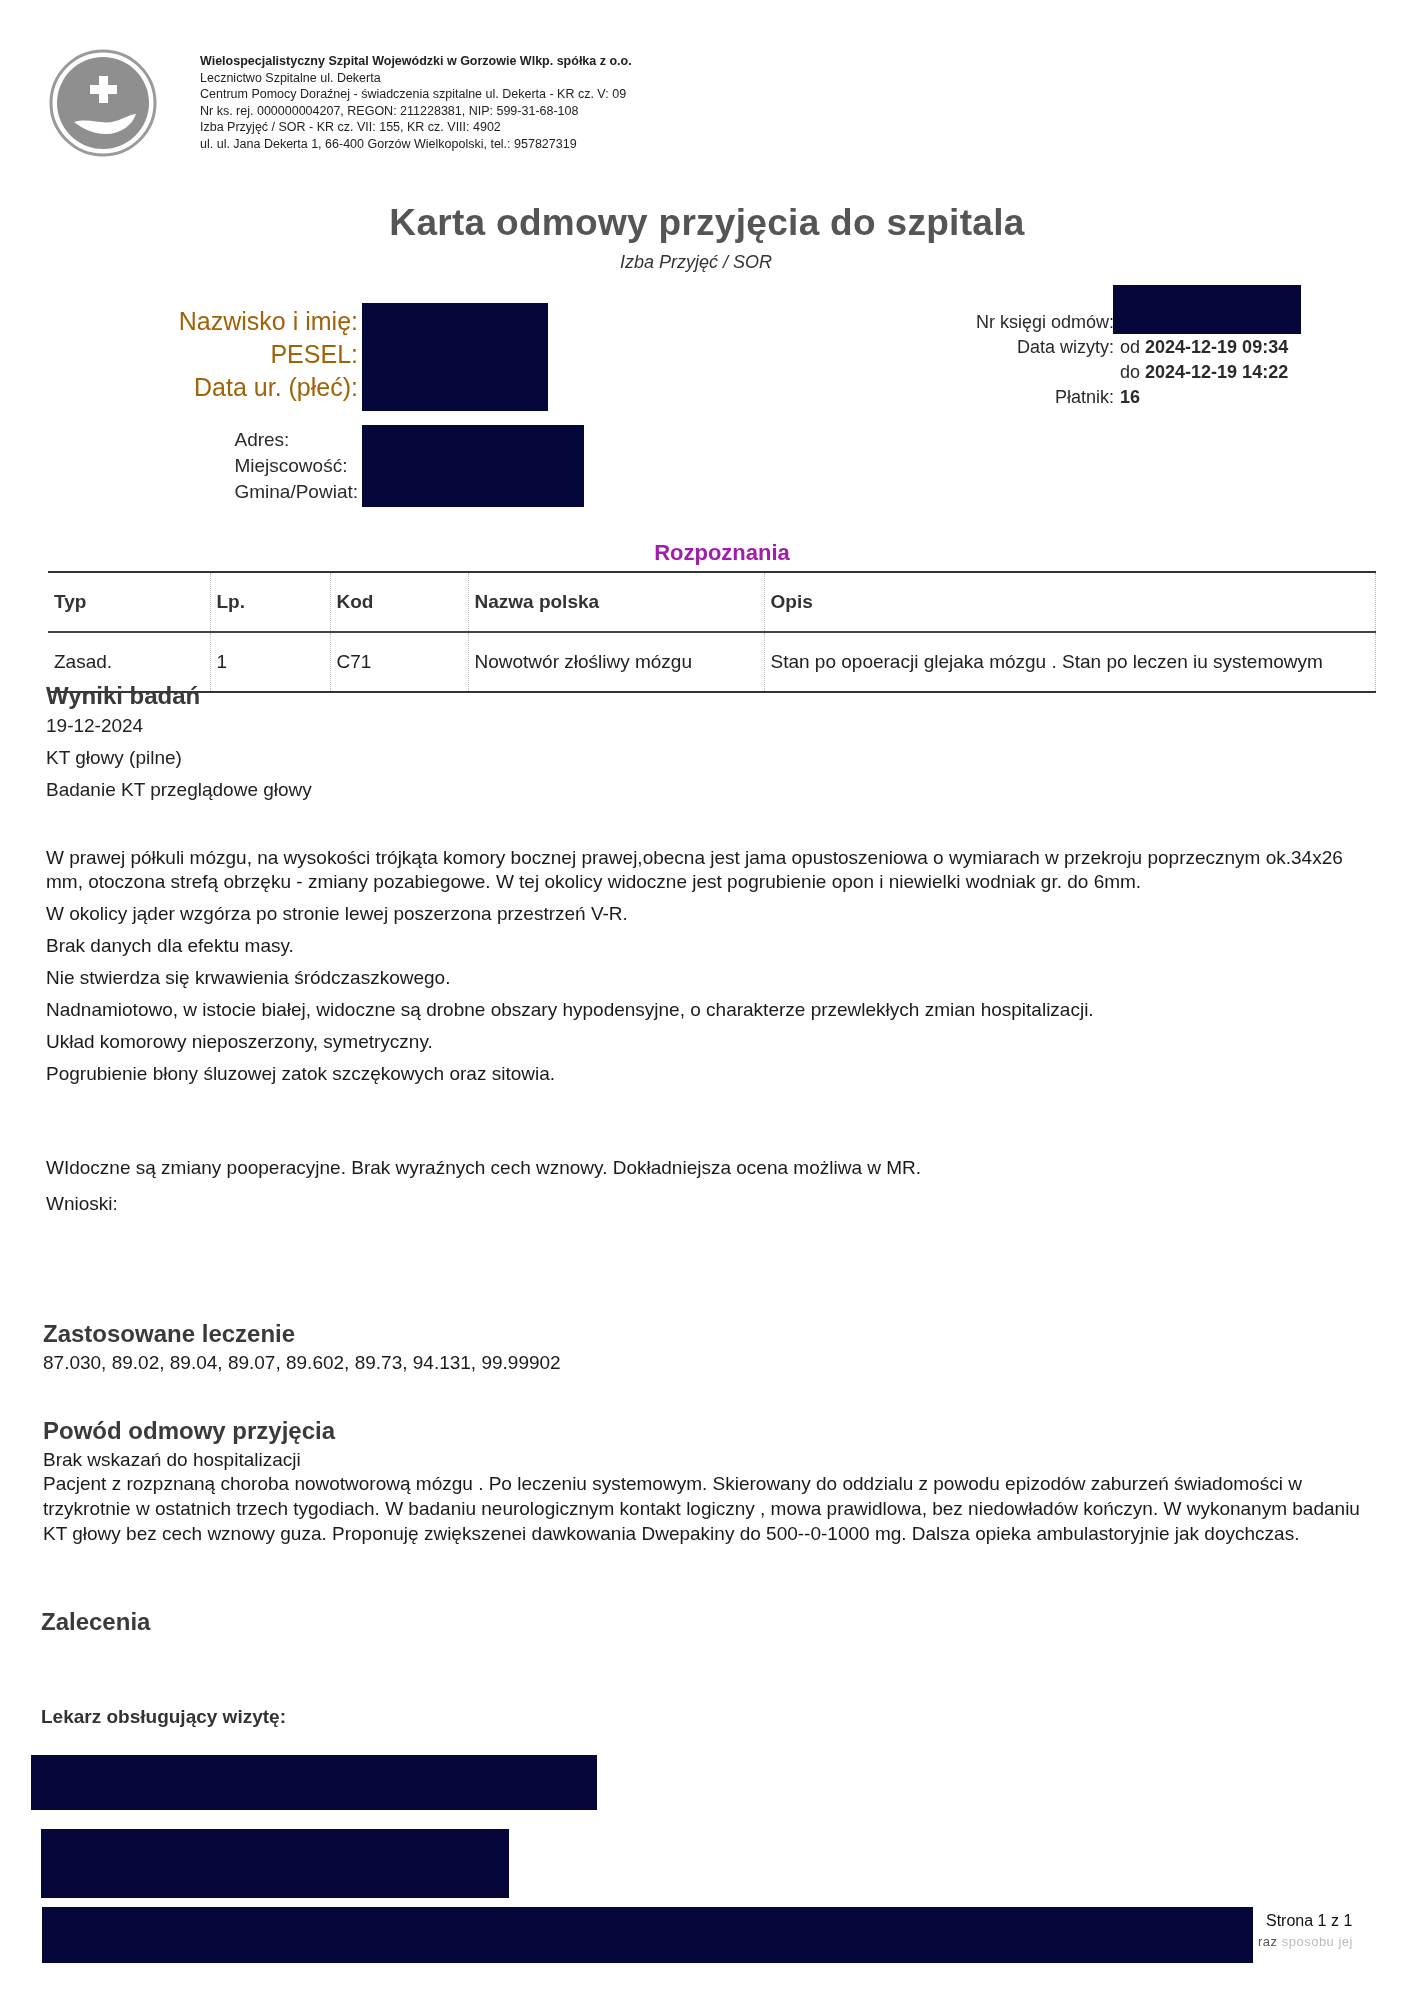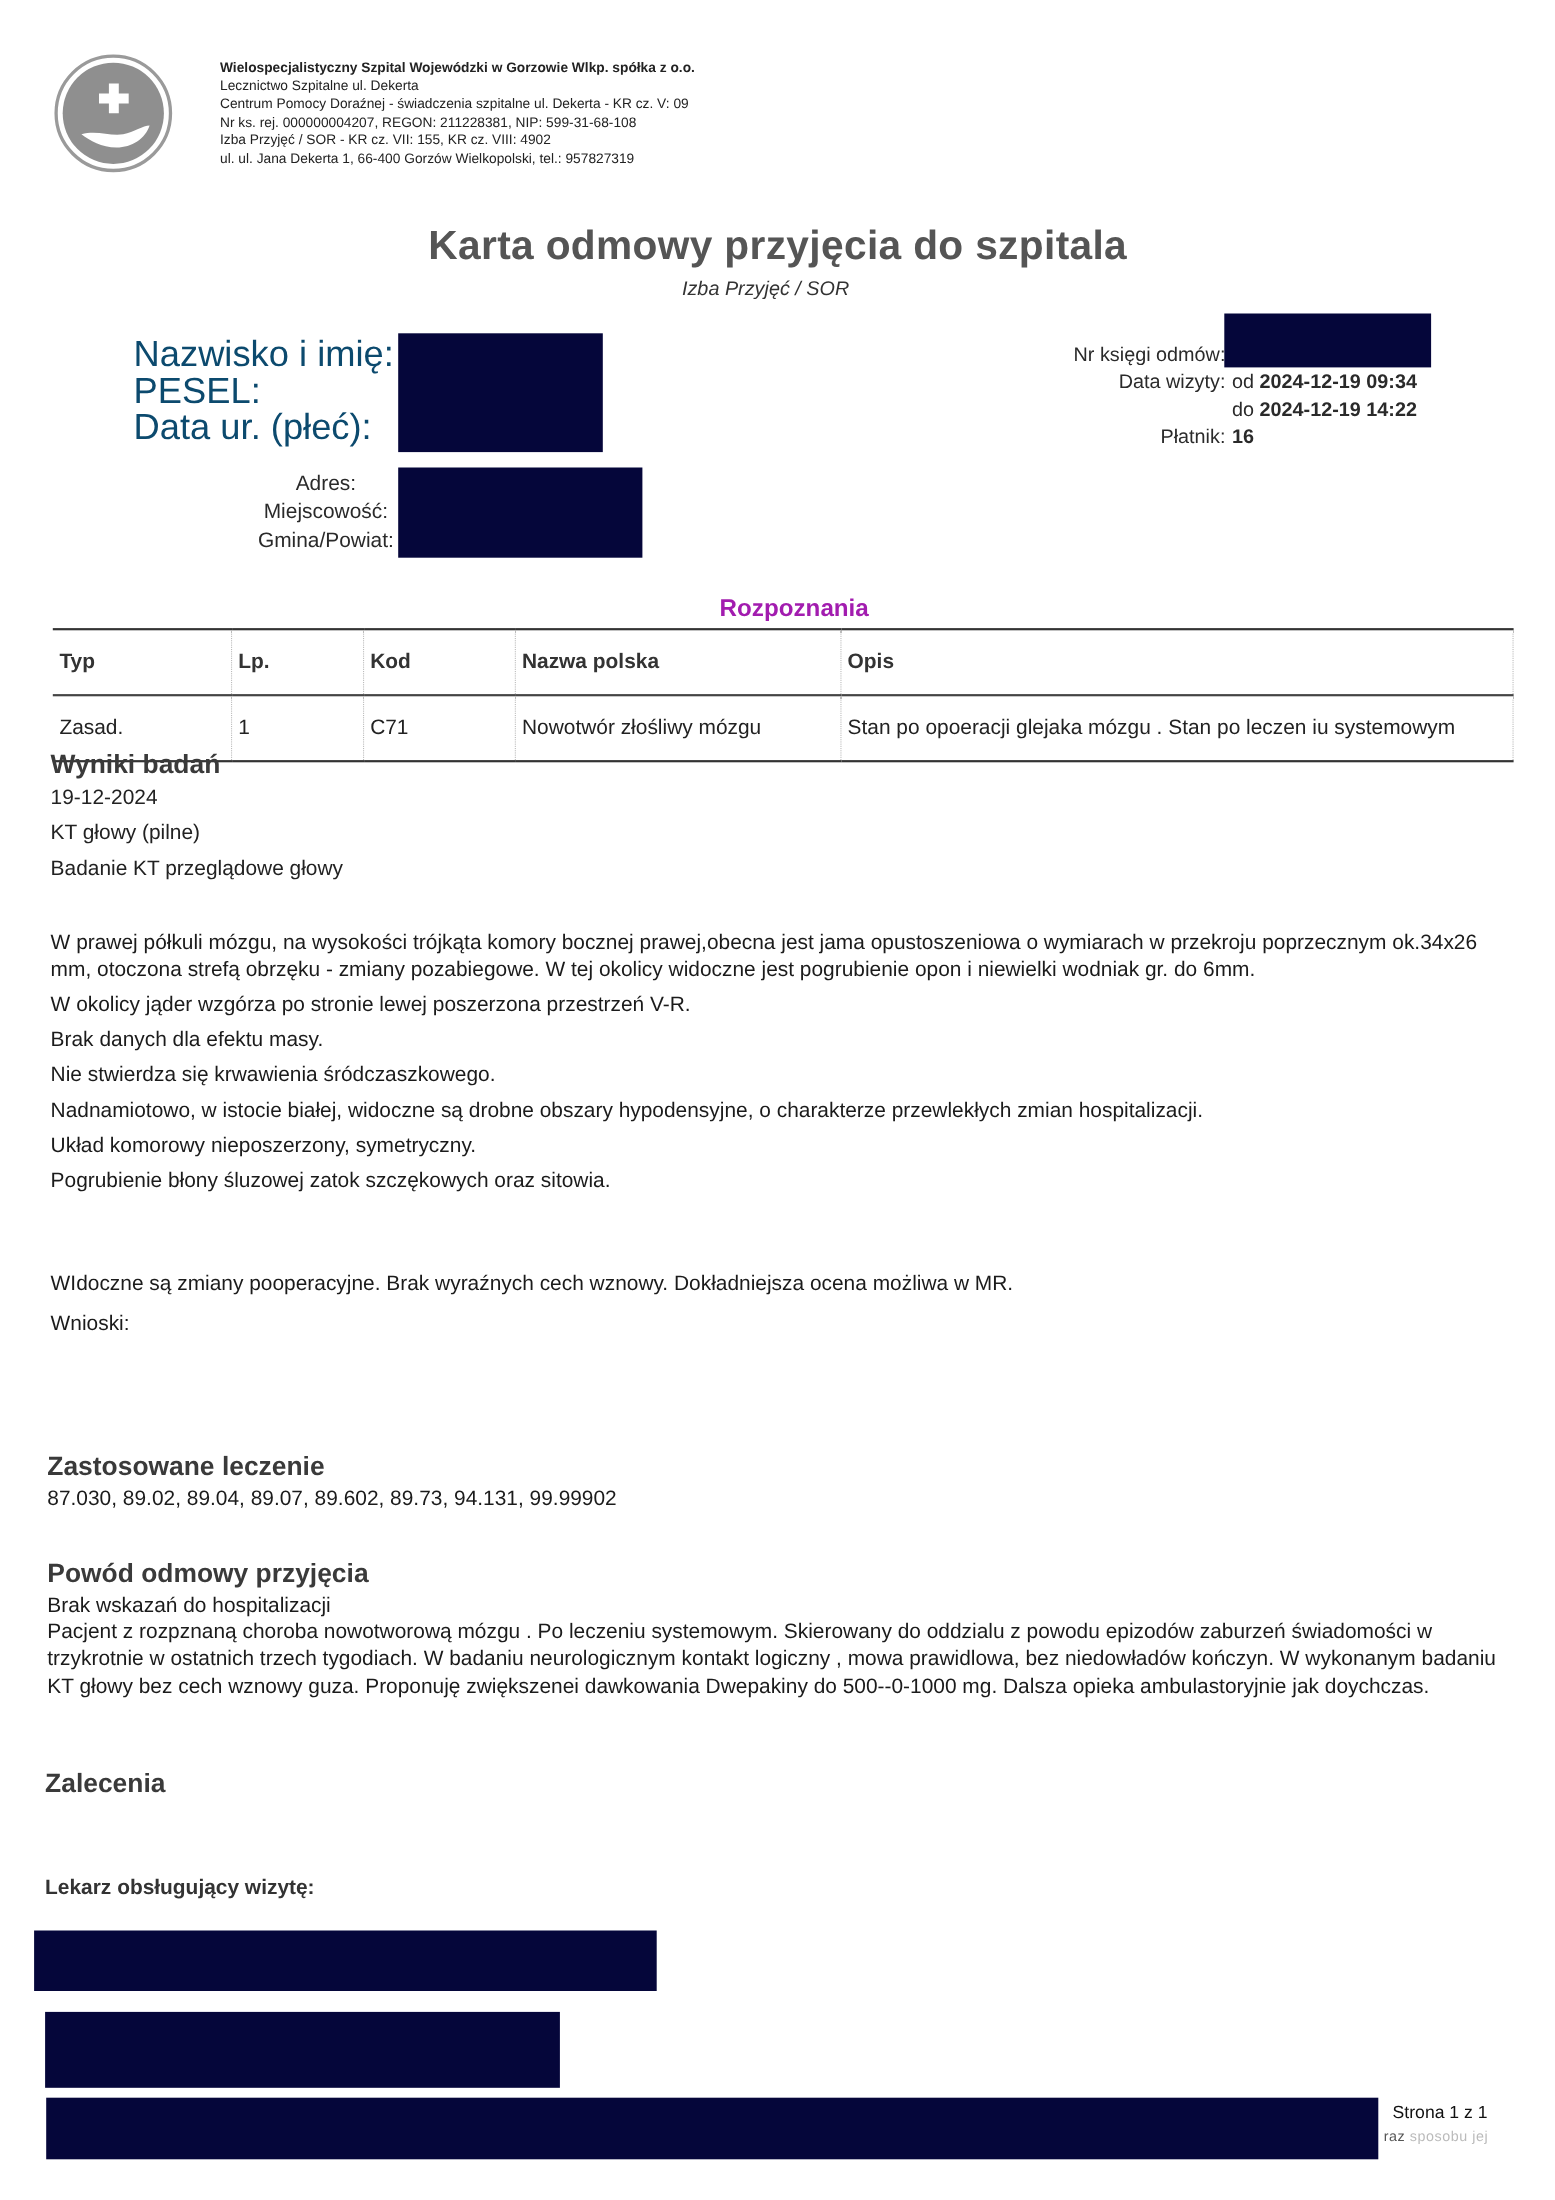--- a/index.html
+++ b/index.html
@@ -10,22 +10,22 @@
 
   
   .logo { left: 48px; top: 48px; width: 110px; height: 110px; }
   .org { left: 200px; top: 53px; font-size: 12.5px; line-height: 16.5px; color: #222; }
   .org .l0 { font-weight: bold; }
 
   .title { left: 0; width: 1414px; top: 202px; text-align: center; font-size: 37px; font-weight: bold; color: #555; letter-spacing: 0.3px; }
   .subtitle { left: 0; width: 1362px; top: 252px; text-align: center; font-size: 18px; font-style: italic; color: #333; padding-left: 30px; box-sizing: border-box; }
 
   
-  .plabels { right: 1056px; top: 305px; font-size: 33px; line-height: 33px; color: #0c4a6e; }
-  .alabels { right: 1056px; top: 427px; text-align: center; font-size: 19px; line-height: 26px; color: #2a2a2a; }
+  .plabels { right: 1056px; top: 305px; text-align: right; font-size: 25px; line-height: 33px; color: #a16207; }
+  .alabels { right: 1056px; top: 427px; text-align: left; font-size: 19px; line-height: 26px; color: #2a2a2a; }
 
   .visit { left: 940px; top: 310px; font-size: 18px; line-height: 25px; color: #2a2a2a; }
   .visit .row { display: flex; }
   .visit .lab { width: 174px; text-align: right; padding-right: 6px; }
   .visit b { font-weight: bold; }
 
   
   .sec-title { left: 0; width: 1414px; top: 540px; text-align: center; font-size: 22px; font-weight: bold; color: #a21caf; padding-left: 30px; box-sizing: border-box;}
   table.diag { position: absolute; left: 48px; top: 571px; width: 1328px; border-collapse: collapse; font-size: 19px; color: #222; }
   table.diag th, table.diag td { text-align: left; padding: 10px 6px; height: 38px; border-left: 1px dotted #bbb; }

